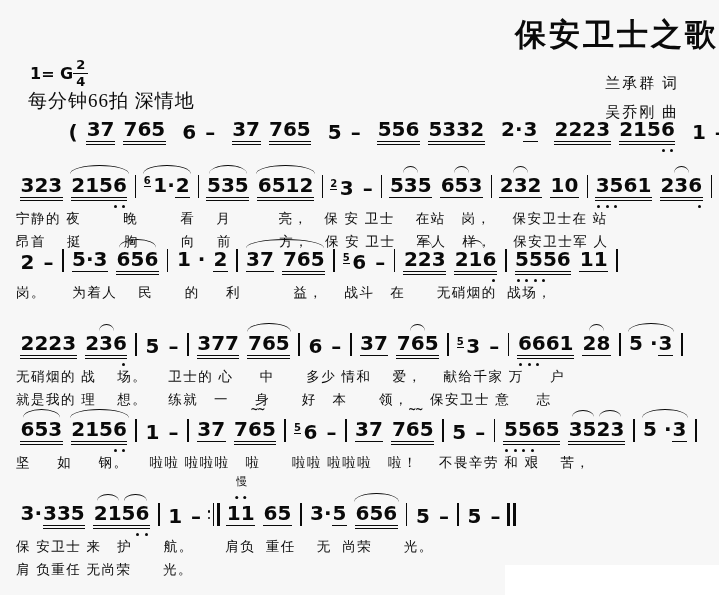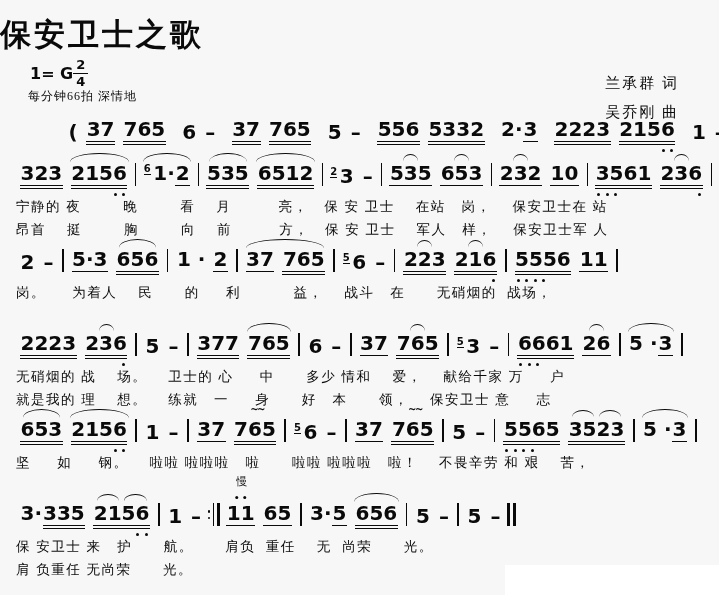--- a/index.html
+++ b/index.html
@@ -2,44 +2,44 @@
 <html><head>
 <meta charset="utf-8">
 <style>
   html,body{margin:0;padding:0}
   body{
     width:719px;height:595px;position:relative;overflow:hidden;
     background:#f7f7f7;color:#0a0a0a;
     font-family:"DejaVu Sans",sans-serif;
   }
   .title{
-    position:absolute;top:14px;left:0;right:0;text-align:left;
+    position:absolute;top:14px;left:0;right:0;text-align:right;
     font-size:31px;font-weight:900;letter-spacing:3px;
     font-family:"Liberation Serif",serif;
   }
   .keyline{
     position:absolute;left:30px;top:58px;font-size:16px;font-weight:700;
     display:flex;align-items:center;
   }
   .meter{display:inline-flex;flex-direction:column;align-items:center;
     font-size:13px;font-weight:700;line-height:1.05;}
   .meter .num{border-bottom:1.6px solid #0a0a0a;padding:0 3px 1px;}
   .meter .den{padding-top:1px;}
   .tempo{
-    position:absolute;left:28px;top:88px;font-size:12px;
+    position:absolute;left:28px;top:88px;font-size:19px;
     font-family:"Liberation Serif",serif;letter-spacing:1px;
   }
   .credits{
     position:absolute;right:40px;top:69px;font-size:15px;line-height:1.9;
     font-family:"Liberation Serif",serif;letter-spacing:2px;text-align:left;
   }
   #score{position:absolute;inset:0;}
   .line{position:absolute;left:16px;right:4px;}
   .l1{top:102px;left:64px}
-  .l2{top:146px}
+  .l2{top:158px}
   .l3{top:232px}
   .l4{top:316px}
   .l5{top:402px}
   .l6{top:486px}
   .notes{display:flex;align-items:flex-end;padding-top:17px;}
   .group{
     position:relative;display:inline-block;margin:0 4px;padding-bottom:8px;
     font-size:20px;font-weight:700;line-height:1;white-space:pre;
   }
   .seg{display:inline-block;position:relative;padding:0 .5px;}
@@ -195,21 +195,21 @@
         <span class="group"><span class="seg u0">6</span></span>
         <span class="group"><span class="seg u0">–</span></span>
         <span class="bar"></span>
         <span class="group"><span class="seg u1">37</span></span>
         <span class="group"><span class="slur caret"></span><span class="seg u2">765</span></span>
         <span class="bar"></span>
         <span class="group"><span class="grace">5</span><span class="seg u0">3</span></span>
         <span class="group"><span class="seg u0">–</span></span>
         <span class="bar"></span>
         <span class="group"><span class="seg u2">6661</span><span class="dots below l"><i></i><i></i><i></i></span></span>
-        <span class="group"><span class="slur caret"></span><span class="seg u1">26</span></span>
+        <span class="group"><span class="slur caret"></span><span class="seg u1">28</span></span>
         <span class="bar"></span>
         <span class="group"><span class="slur wide"></span><span class="seg u0">5 ·</span><span class="seg u1">3</span></span>
         <span class="bar"></span>
       </div>
       <div class="lyric">无硝烟的 战    场。    卫士的 心     中      多少 情和    爱，    献给千家 万     户</div>
       <div class="lyric">就是我的 理    想。    练就   一     身      好   本      领，    保安卫士 意     志</div>
     </div>
     <div class="line l5">
       <div class="notes">
         <span class="group"><span class="slur arc"></span><span class="seg u2">653</span></span>

